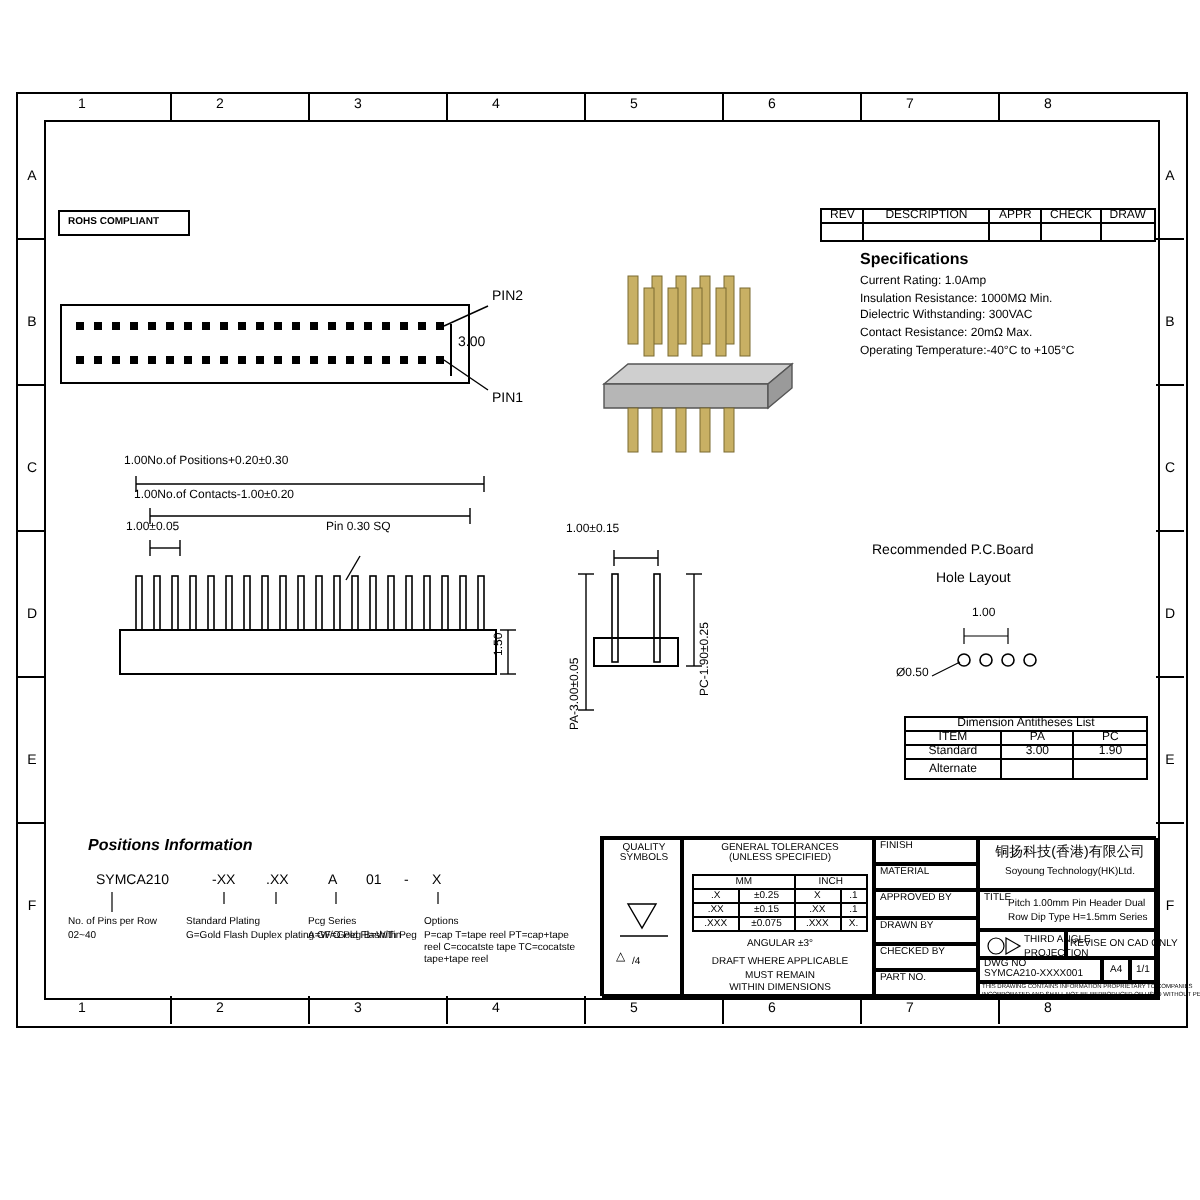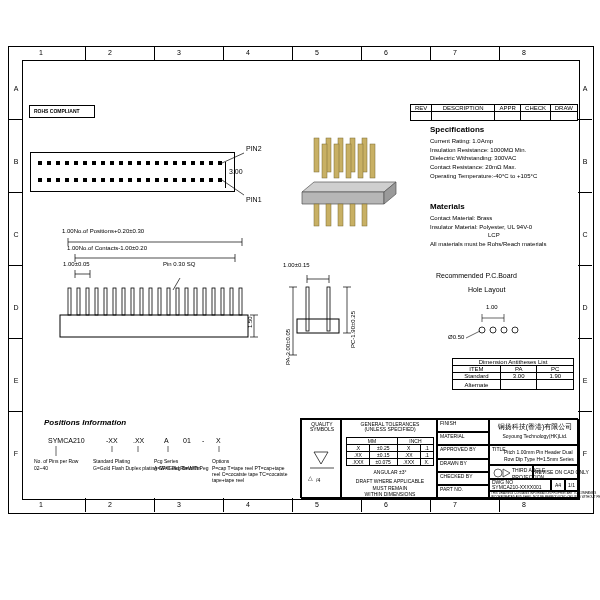--- a/index.html
+++ b/index.html
@@ -272,27 +272,20 @@
 
   <div class="abs" style="left:430px;top:125px;width:150px;">
     <div class="t8 bold" style="margin-bottom:3px;">Specifications</div>
     <div class="t6" style="line-height:1.45;">Current Rating:  1.0Amp</div>
     <div class="t6" style="line-height:1.45;">Insulation Resistance: 1000MΩ Min.</div>
     <div class="t6" style="line-height:1.45;">Dielectric Withstanding:  300VAC</div>
     <div class="t6" style="line-height:1.45;">Contact Resistance:   20mΩ Max.</div>
     <div class="t6" style="line-height:1.45;">Operating Temperature:-40°C  to +105°C</div>
   </div>
 
-  <div class="abs" style="left:430px;top:202px;width:160px;">
-    <div class="t8 bold" style="margin-bottom:3px;">Materials</div>
-    <div class="t6" style="line-height:1.45;">Contact Material: Brass</div>
-    <div class="t6" style="line-height:1.45;">Insulator Material: Polyester, UL 94V-0</div>
-    <div class="t6" style="line-height:1.45;margin-left:58px;">LCP</div>
-    <div class="t6" style="line-height:1.45;">All materials must be Rohs/Reach materials</div>
-  </div>
 
   <div class="abs" style="left:430px;top:272px;width:150px;height:80px;">
     <div class="t7" style="position:absolute;left:6px;top:0;">Recommended P.C.Board</div>
     <div class="t7" style="position:absolute;left:38px;top:14px;">Hole Layout</div>
     <div class="t6" style="position:absolute;left:56px;top:32px;">1.00</div>
     <div class="t6" style="position:absolute;left:18px;top:62px;">Ø0.50</div>
     <svg width="150" height="80" style="position:absolute;left:0;top:0;">
       <line x1="52" y1="46" x2="74" y2="46" stroke="#000" stroke-width="0.6"></line>
       <line x1="52" y1="42" x2="52" y2="50" stroke="#000" stroke-width="0.6"></line>
       <line x1="74" y1="42" x2="74" y2="50" stroke="#000" stroke-width="0.6"></line>

